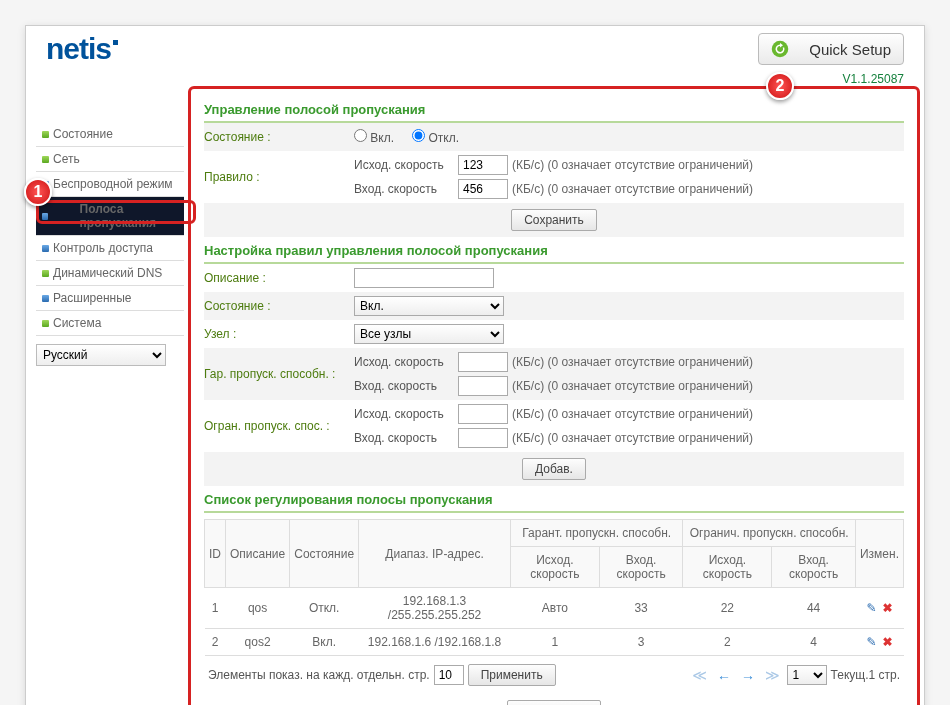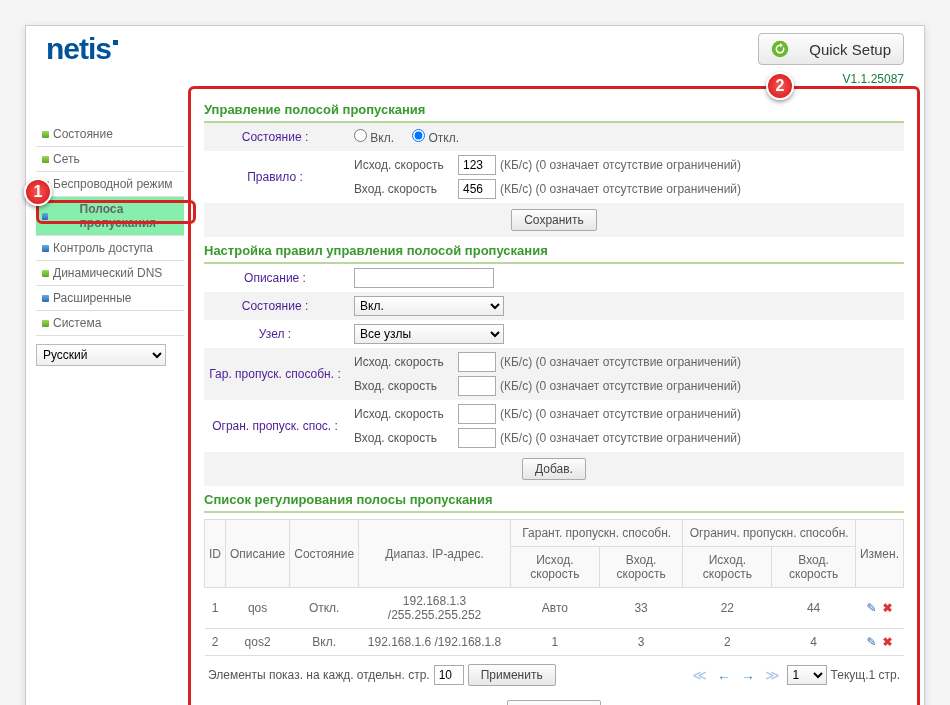--- a/index.html
+++ b/index.html
@@ -7,33 +7,33 @@
 .wrap { position: relative; width: 900px; background: #fff; border: 1px solid #ccc; box-shadow: 0 2px 8px rgba(0,0,0,.12); }
 .header { display: flex; justify-content: space-between; align-items: center; padding: 6px 20px 6px; }
 .logo { font-size: 30px; color: #00529b; font-weight: bold; font-family: 'Trebuchet MS', Arial, sans-serif; letter-spacing: -1px; position: relative; }
 .logo-dot { display:inline-block; width: 5px; height: 5px; background:#00529b; margin-left:2px; position:relative; top:-14px; }
 .quick-setup { display: flex; align-items: center; gap: 20px; background: linear-gradient(#fefefe,#eaeaea); border:1px solid #bbb; border-radius:4px; padding:6px 12px; font-size:15px; color:#333; cursor:pointer; }
 .quick-setup svg { width:18px; height:18px; }
 .version { text-align:right; color:#15803d; font-size:12px; padding: 0 20px 6px; }
 .body { display:flex; padding: 0 10px 20px 10px; gap:10px; }
 .sidebar { width: 148px; flex-shrink:0; padding-top:30px; }
 .nav-item { display:flex; align-items:center; gap:4px; padding:5px 6px; border-bottom:1px solid #ddd; color:#666; cursor:pointer; }
-.nav-item.active { background:#86efac; font-weight:bold;gap:32px; }
+.nav-item.active { background:#0f172a; font-weight:bold;gap:32px; }
 .nav-bullet { display:inline-block; width:7px; height:7px; }
 .nb-green { background: linear-gradient(#9fd85a,#5ba820); border-radius:1px; }
 .nb-blue { background: linear-gradient(#6aa9e6,#2a6bb0); border-radius:1px; }
 .lang-select { width: 130px; margin-top:8px; padding:2px; border:1px solid #bbb; background:linear-gradient(#fff,#eee); font-size:12px; }
 .main { flex:1; position:relative; }
 .main-inner { border-radius:6px; padding:4px 10px 10px; }
 .section-title { color:#3a9a2e; font-weight:bold; font-size:13px; border-bottom:2px solid #b7d99a; padding:6px 0 4px; }
 .form-row { display:flex; align-items:center; padding:4px 0; min-height:28px; }
 .form-row.shade { background:#f3f3f3; }
-.form-label { width: 150px; text-align:center; padding-right:8px; color:#4c1d95; }
+.form-label { width: 150px; text-align:left; padding-right:8px; color:#4d7c0f; }
 .form-ctrl { display:flex; align-items:center; gap:4px; flex:1; }
-.txt-in { width:38px; padding:2px 4px; border:1px solid #aaa; font-size:12px; text-align:left; }
+.txt-in { width:50px; padding:2px 4px; border:1px solid #aaa; font-size:12px; text-align:left; }
 .txt-in.mid { width: 140px; }
 .hint { color:#666; font-size:12px; }
 select.sel { width: 150px; padding:1px; border:1px solid #aaa; font-size:12px; background:linear-gradient(#fff,#eee); }
 .btn { padding:3px 12px; border:1px solid #aaa; background:linear-gradient(#fdfdfd,#e6e6e6); cursor:pointer; font-size:12px; color:#444; border-radius:2px; }
 .btn-row { text-align:center; padding:6px 0; background:#f3f3f3; }
 .sub-group { display:flex; flex-direction:column; gap:4px; flex:1; }
 .sub-row { display:flex; align-items:center; gap:4px; }
 .sub-label { width:100px; text-align:left; }
 table.tbl { width:100%; border-collapse:collapse; margin-top:6px; font-size:12px; }
 table.tbl th, table.tbl td { border:1px solid #ddd; padding:6px 4px; text-align:center; color:#666; }

